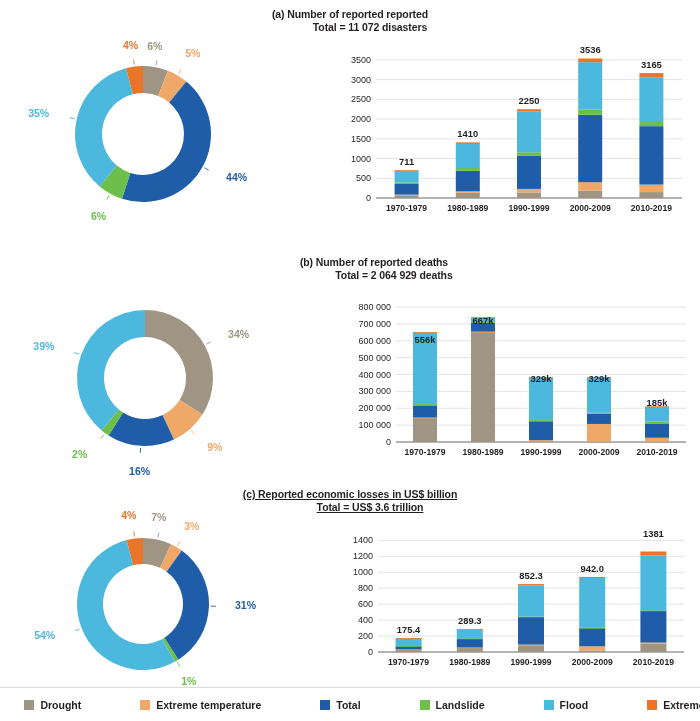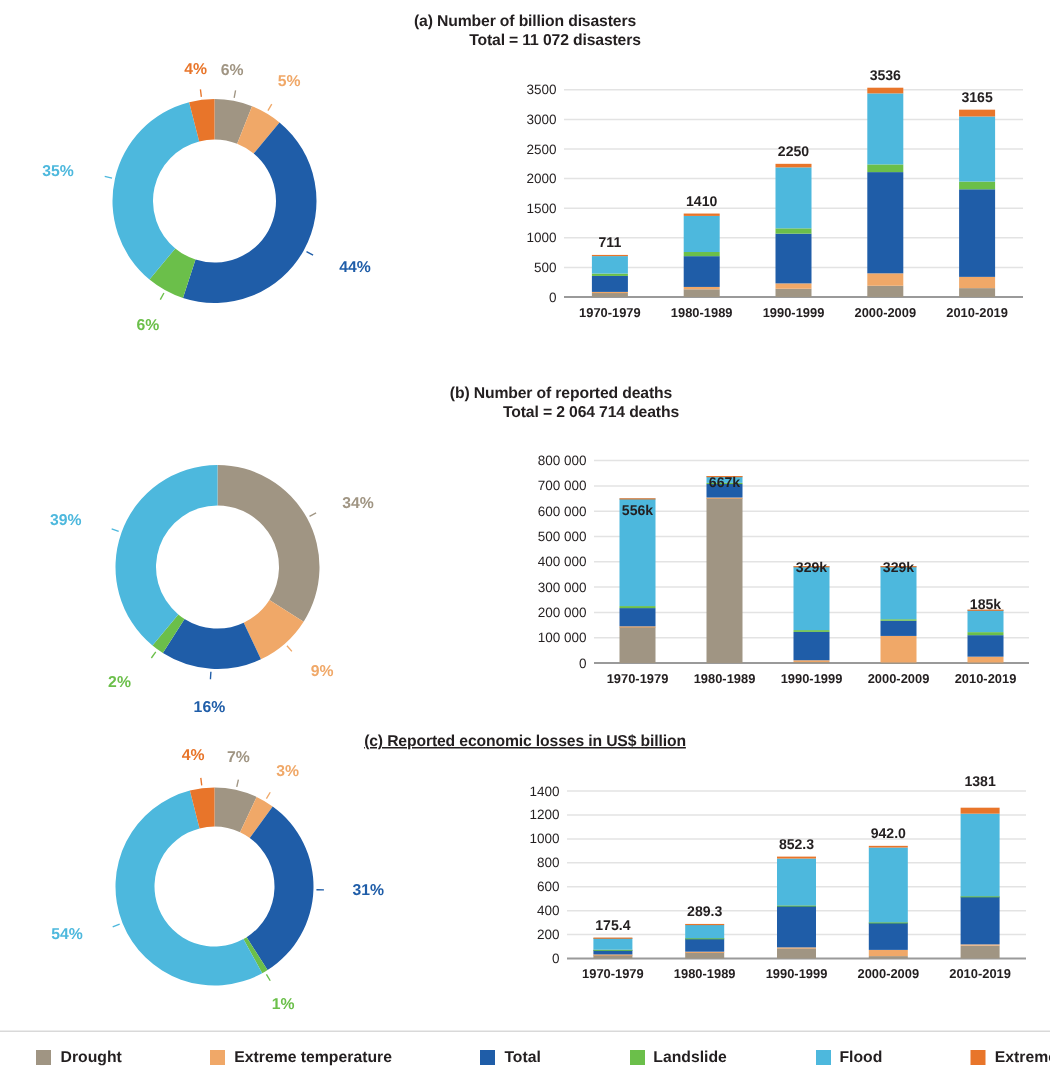--- a/index.html
+++ b/index.html
@@ -50,21 +50,21 @@
   }
   .legend-item { display:flex; align-items:center; gap:6px;padding-left:29px; }
   .legend-swatch { width:10px; height:10px; display:block; }
   .legend-text { font-size:10.5px; font-weight:bold; color:#231f20; white-space:nowrap; }
 </style>
 </head>
 <body>
 
 <div class="panel" style="height:240px;">
   <div class="panel-title" style="padding-top:8px;">
-    <span>(a) Number of billion disasters</span>
+    <span>(a) Number of reported reported</span>
     <span class="t2">Total = 11 072 disasters</span>
   </div>
   <div class="panel-body">
     <div class="donut-wrap">
       <svg id="donut-a" width="330" height="200" viewBox="0 0 330 200">
           <g>
             <path d="M 143 32 A 68 68 0 0 1 168.03246958255812 36.77519895959891 L 158.0931066600718 61.879164078581695 A 41 41 0 0 0 143 59 Z" fill="#a09583"></path>
           </g>
           <line x1="156.11669202100074" y1="31.239892448991796" x2="157.05359859392937" y2="26.328456195348352" stroke="#a09583" class="leader"></line>
           <text x="154.74003042520087" y="13.487870938790152" class="pct-label" fill="#a09583" text-anchor="middle" dominant-baseline="middle">6%</text>
@@ -164,21 +164,21 @@
           <text x="321.40000000000003" y="34.110810810810804" class="total-label" text-anchor="middle">3165</text>
           <text x="321.40000000000003" y="177" class="cat-label" text-anchor="middle">2010-2019</text>
         </svg>
     </div>
   </div>
 </div>
 
 <div class="panel" style="height:238px;">
   <div class="panel-title" style="padding-top:16px;margin-left:48px;">
     <span>(b) Number of reported deaths</span>
-    <span class="t2">Total =  2 064 714 deaths</span>
+    <span class="t2">Total =  2 064 929 deaths</span>
   </div>
   <div class="panel-body">
     <div class="donut-wrap">
       <svg id="donut-b" width="330" height="196" viewBox="0 0 330 196">
           <g>
             <path d="M 145 28 A 68 68 0 0 1 202.414298934137 132.4362220585718 L 179.6174449455826 117.96889859413886 A 41 41 0 0 0 145 55 Z" fill="#a09583"></path>
           </g>
           <line x1="206.34146760307044" y1="62.27724281287994" x2="210.72300100328977" y2="59.868474442371365" stroke="#a09583" class="leader"></line>
           <text x="228.11498784386" y="53.60567667904907" class="pct-label" fill="#a09583" text-anchor="start" dominant-baseline="middle">34%</text>
           <g>
@@ -274,20 +274,21 @@
           <text x="327" y="123.79518072289156" class="total-label" text-anchor="middle">185k</text>
           <text x="327" y="173" class="cat-label" text-anchor="middle">2010-2019</text>
         </svg>
     </div>
   </div>
 </div>
 
 <div class="panel" style="height:209px;">
   <div class="panel-title" style="padding-top:10px;text-decoration:underline;">
     <span>(c) Reported economic losses in US$ billion</span>
+    <span class="t2">Total =  US$ 3.6 trillion</span>
   </div>
   <div class="panel-body">
     <div class="donut-wrap">
       <svg id="donut-c" width="330" height="172" viewBox="0 0 330 172">
           <g>
             <path d="M 143 24 A 66 66 0 0 1 171.10143324329482 30.281414537242718 L 160.0311716626029 53.80691790135922 A 40 40 0 0 0 143 50 Z" fill="#a09583"></path>
           </g>
           <line x1="157.8337404149649" y1="23.637660188165185" x2="158.92445662194763" y2="18.758076378471443" stroke="#a09583" class="leader"></line>
           <text x="158.8877457945165" y="3.974825521022723" class="pct-label" fill="#a09583" text-anchor="middle" dominant-baseline="middle">7%</text>
           <g>

